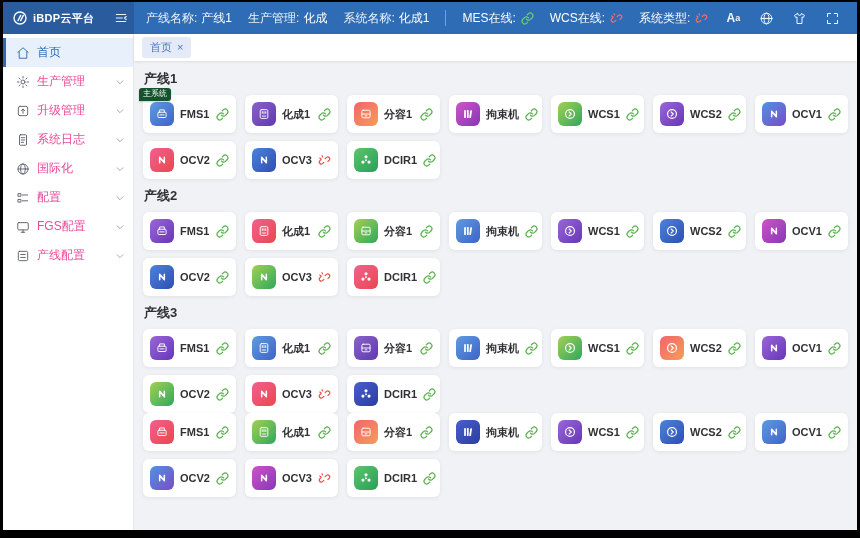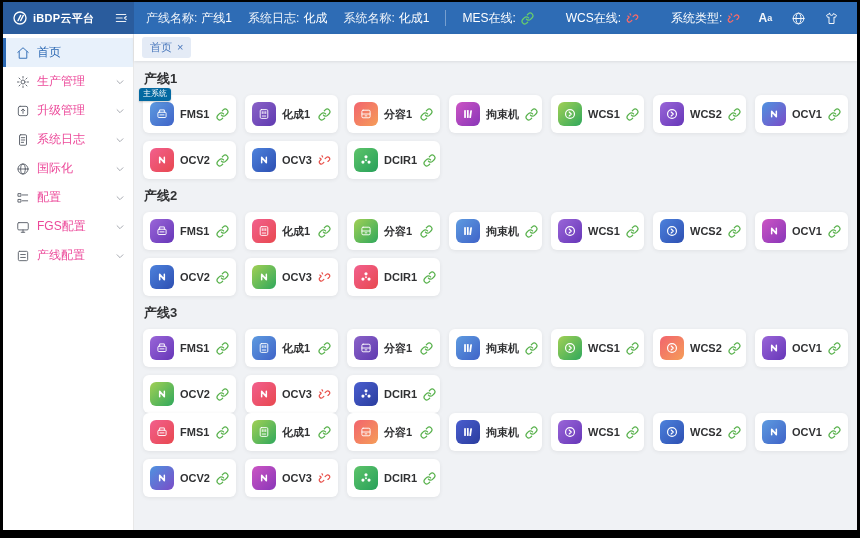--- a/index.html
+++ b/index.html
@@ -48,21 +48,21 @@
   .section-title { font-size:13px; font-weight:700; color:#303133; margin:8px 0 7px 1px; }
   .section:first-child .section-title { margin-top:5px; }
   .cards { display:flex; flex-wrap:wrap; gap:8px 9px; }
   .card { position:relative; width:93px; height:38px; background:#fff; border-radius:6px;
           box-shadow:0 1px 4px rgba(0,0,0,.07); display:flex; align-items:center;
           padding:0 7px; gap:6px; cursor:pointer; }
   .dev-icon { width:24px; height:24px; flex:0 0 24px; border-radius:6px; display:flex;
               align-items:center; justify-content:center; color:#fff; }
   .dev-label { font-size:11px; font-weight:700; color:#303133; white-space:nowrap; }
   .card .chain { margin-left:auto; }
-  .badge { position:absolute; top:-7px; left:-4px; background:#0369a1; color:#fff;
+  .badge { position:absolute; top:-7px; left:-4px; background:#14532d; color:#fff;
            font-size:8px; line-height:1; padding:2px 4px 3px; border-radius:3px 3px 3px 0;
            box-shadow:0 1px 2px rgba(0,0,0,.2); white-space:nowrap; }
 </style>
 </head>
 <body>
 
 <div class="app">
   <div class="header">
     <div class="logo-block">
       <span style="display:flex">
@@ -78,30 +78,30 @@
         </svg>
       </span>
     </div>
     <div class="header-main">
       <div id="header-info" style="display:flex;gap:16px;align-items:center">
           <span class="hinfo">
             <span class="lab">产线名称:</span>
             <span class="val">产线1</span>
           </span>
           <span class="hinfo">
-            <span class="lab">系统日志:</span>
+            <span class="lab">生产管理:</span>
             <span class="val">化成</span>
           </span>
           <span class="hinfo">
             <span class="lab">系统名称:</span>
             <span class="val">化成1</span>
           </span>
         </div>
       <div class="hdivider"></div>
-      <div id="header-status" style="display:flex;gap:32px;align-items:center">
+      <div id="header-status" style="display:flex;gap:16px;align-items:center">
           <span class="hstatus">
             <span class="lab">MES在线:</span>
             <span class="chain online">
               <svg width="13" height="13" viewBox="0 0 24 24" fill="none" stroke="currentColor" stroke-width="2.3" stroke-linecap="round" stroke-linejoin="round">
                 <path d="M10 13a5 5 0 0 0 7.54.54l3-3a5 5 0 0 0-7.07-7.07l-1.72 1.71"></path>
                 <path d="M14 11a5 5 0 0 0-7.54-.54l-3 3a5 5 0 0 0 7.07 7.07l1.71-1.71"></path>
               </svg>
             </span>
           </span>
           <span class="hstatus">

